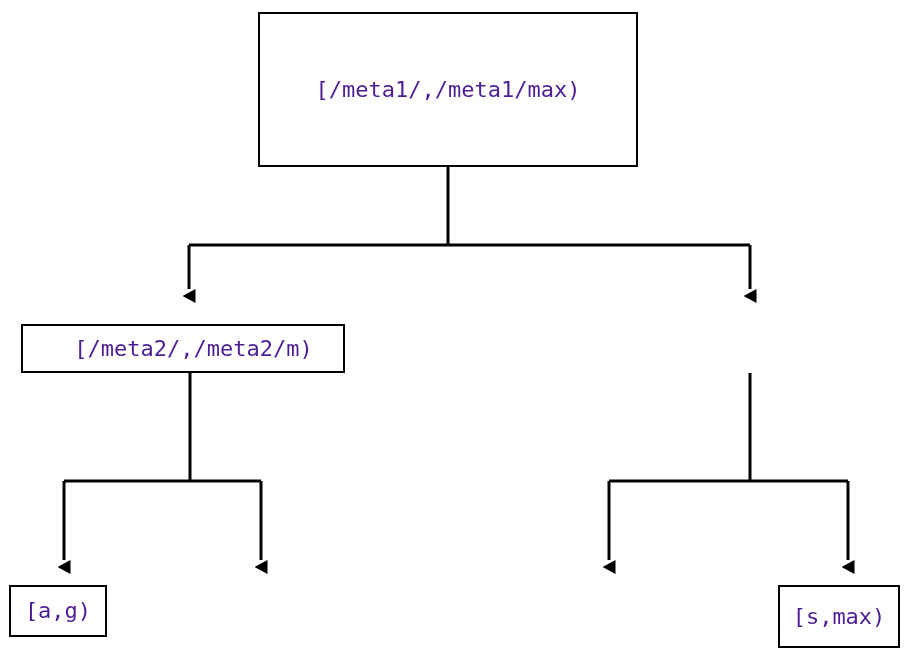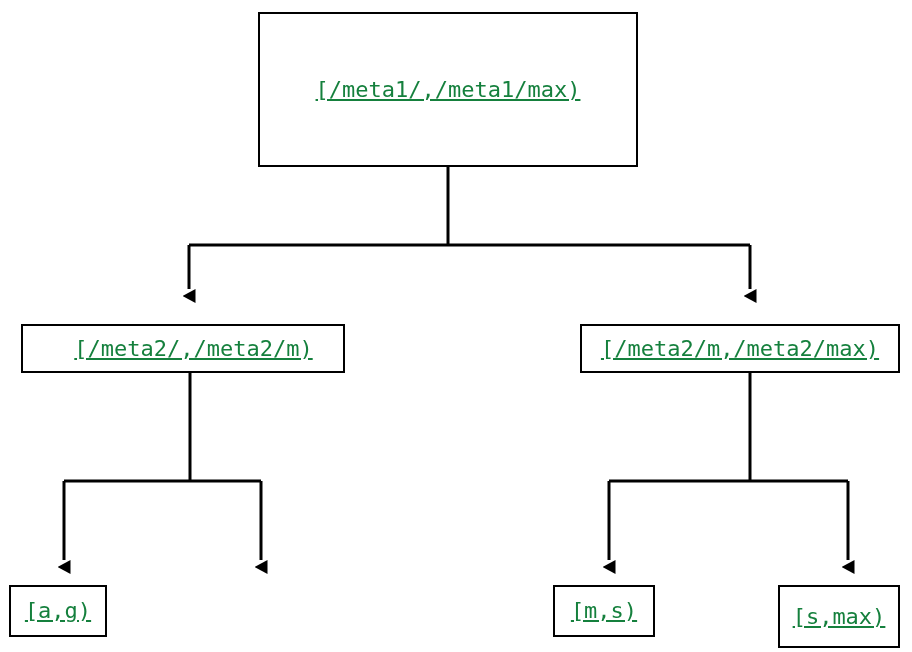--- a/index.html
+++ b/index.html
@@ -23,24 +23,23 @@
     height: 652px;
   }
   .node {
     position: absolute;
     box-sizing: border-box;
     border: 2px solid #000000;
     background: #ffffff;
     display: flex;
     align-items: center;
     justify-content: center;
-    color: #15803d;
+    color: #4c1d95;
     white-space: pre;
     letter-spacing: 0px;
-    text-decoration: underline;
   }
   .node-label {
     display: block;
     line-height: 1;
   }
   .node.root .node-label { font-size: 22px; }
   .node.level2 .node-label { font-size: 22px; }
   .node.leaf .node-label { font-size: 22px; }
 </style>
 </head>
@@ -78,30 +77,24 @@
   </svg>
 
   <div class="node root" style="left:258px; top:12px; width:380px; height:155px;">
     <span class="node-label">[/meta1/,/meta1/max)</span>
   </div>
 
   <div class="node level2" style="left:21px; top:324px; width:324px; height:49px;padding-left:21px;">
     <span class="node-label">[/meta2/,/meta2/m)</span>
   </div>
 
-  <div class="node level2" style="left:580px; top:324px; width:320px; height:49px;">
-    <span class="node-label">[/meta2/m,/meta2/max)</span>
-  </div>
 
   <div class="node leaf" style="left:9px; top:585px; width:98px; height:52px;">
     <span class="node-label">[a,g)</span>
   </div>
 
 
-  <div class="node leaf" style="left:553px; top:585px; width:102px; height:52px;">
-    <span class="node-label">[m,s)</span>
-  </div>
 
   <div class="node leaf" style="left:778px; top:585px; width:122px; height:63px;">
     <span class="node-label">[s,max)</span>
   </div>
 
 </div>
 
 </body></html>

